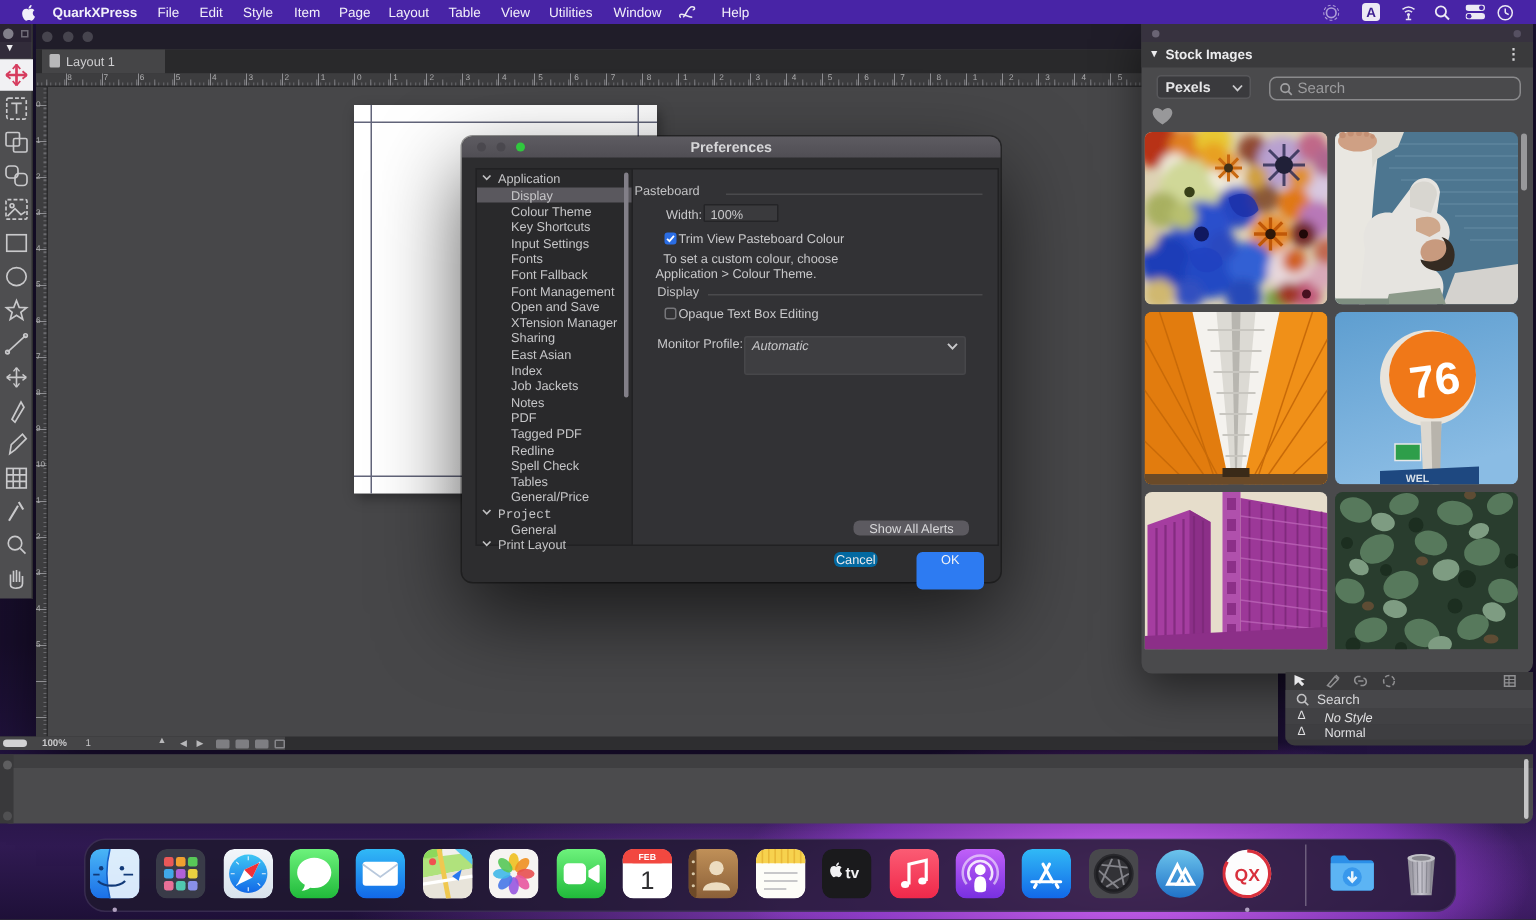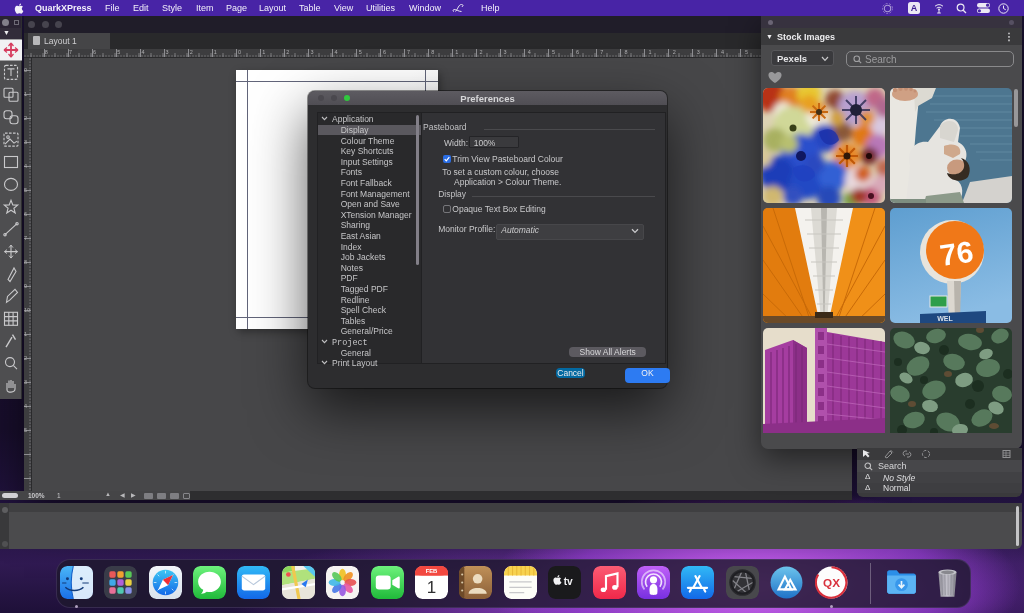--- a/index.html
+++ b/index.html
@@ -621,36 +621,36 @@
     <div class="hrule" style="left:62px; top:16.3px; width:171px;"></div>
     <div style="position:absolute; left:22px; top:24.5px;">Width:</div>
     <div style="position:absolute; left:46.7px; top:23.3px; width:50px; height:12px; background:#3a3a3d; border:1px solid #242427; border-radius:1px;">
         <span style="position:absolute; left:4px; top:1px;">100%</span>
       </div>
     <div class="cb" style="left:20.9px; top:42px; background:#2a6de4;"><svg width="8" height="8" viewBox="0 0 8 8">
           <path d="M1.7 4.2 L3.3 5.8 L6.3 2.2" stroke="#fff" stroke-width="1.2" fill="none"></path>
         </svg></div>
     <div style="position:absolute; left:30.3px; top:41.3px;">Trim View Pasteboard Colour</div>
     <div style="position:absolute; left:20.2px; top:54.3px;">To set a custom colour, choose</div>
-    <div style="position:absolute; left:32px; top:63.6px;">Application &gt; Colour Theme.</div>
+    <div style="position:absolute; left:15px; top:63.6px;">Application &gt; Colour Theme.</div>
     <div style="position:absolute; left:16.2px; top:75.6px; color:#c2c2c4;">Display</div>
     <div class="hrule" style="left:50px; top:83px; width:183px;"></div>
     <div class="cb" style="left:20.9px; top:91.7px; background:#323235; border:1px solid #76767a;"></div>
     <div style="position:absolute; left:30.3px; top:91.2px;">Opaque Text Box Editing</div>
     <div style="position:absolute; left:16.2px; top:111.4px;">Monitor Profile:</div>
-    <div style="position:absolute; left:73.6px; top:110.5px; width:148px; height:16px; background:#3e3e41; border-radius:2px; border:1px solid #47474a;">
+    <div style="position:absolute; left:73.6px; top:110.5px; width:148px; height:26px; background:#3e3e41; border-radius:2px; border:1px solid #47474a;">
       <span style="position:absolute; left:4.7px; top:0.7px; font-style:italic;">Automatic</span>
       <svg style="position:absolute; right:4px; top:3px;" width="8" height="6" viewBox="0 0 8 6">
           <path d="M1 1.2 L4 4.4 L7 1.2" stroke="#c9c9cb" stroke-width="1.3" fill="none"></path>
         </svg>
     </div>
     <div class="btn" style="left:147px; top:234.2px; width:77.4px; height:10px; line-height:10px; background:#5c5a60;">Show All Alerts</div>
   </div>
   <div class="btn" style="left:248px; top:276.8px; width:29px; height:10.5px; line-height:10.5px; background:#0369a1; color:#eaeaec;">Cancel</div>
-  <div class="btn" style="left:317px; top:276.8px; width:45px; height:15px; line-height:10.5px; background:#2d7bf2; color:#f2f2f4;">OK</div>
+  <div class="btn" style="left:303px; top:276.8px; width:45px; height:25px; line-height:10.5px; background:#2d7bf2; color:#f2f2f4;">OK</div>
 </div>
 
 <div id="menubar" class="abs">
   <svg class="mi" style="left:14px; top:2.5px;" width="10" height="11" viewBox="0 0 12 14">
       <path d="M9.6 7.4 c0 -1.6 1.3 -2.4 1.4 -2.5 c-0.8 -1.1 -2 -1.3 -2.4 -1.3 c-1 -0.1 -2 0.6 -2.5 0.6 c-0.5 0 -1.3 -0.6 -2.2 -0.6 c-1.1 0 -2.2 0.7 -2.7 1.7 c-1.2 2 -0.3 5 0.8 6.7 c0.6 0.8 1.2 1.7 2.1 1.7 c0.8 0 1.2 -0.5 2.2 -0.5 c1 0 1.3 0.5 2.2 0.5 c0.9 0 1.5 -0.8 2.1 -1.6 c0.7 -0.9 0.9 -1.8 0.9 -1.9 c0 0 -1.8 -0.7 -1.9 -2.8 z M8 2.6 c0.4 -0.6 0.7 -1.3 0.6 -2.1 c-0.6 0 -1.4 0.4 -1.8 1 c-0.4 0.5 -0.8 1.3 -0.7 2 c0.7 0.1 1.4 -0.3 1.9 -0.9 z" fill="#f2f0fa"></path>
     </svg>
   <span class="mi" style="left:35px; font-weight:bold;">QuarkXPress</span>
   <span class="mi" style="left:105px;">File</span>
   <span class="mi" style="left:133px;">Edit</span>
   <span class="mi" style="left:162px;">Style</span>

